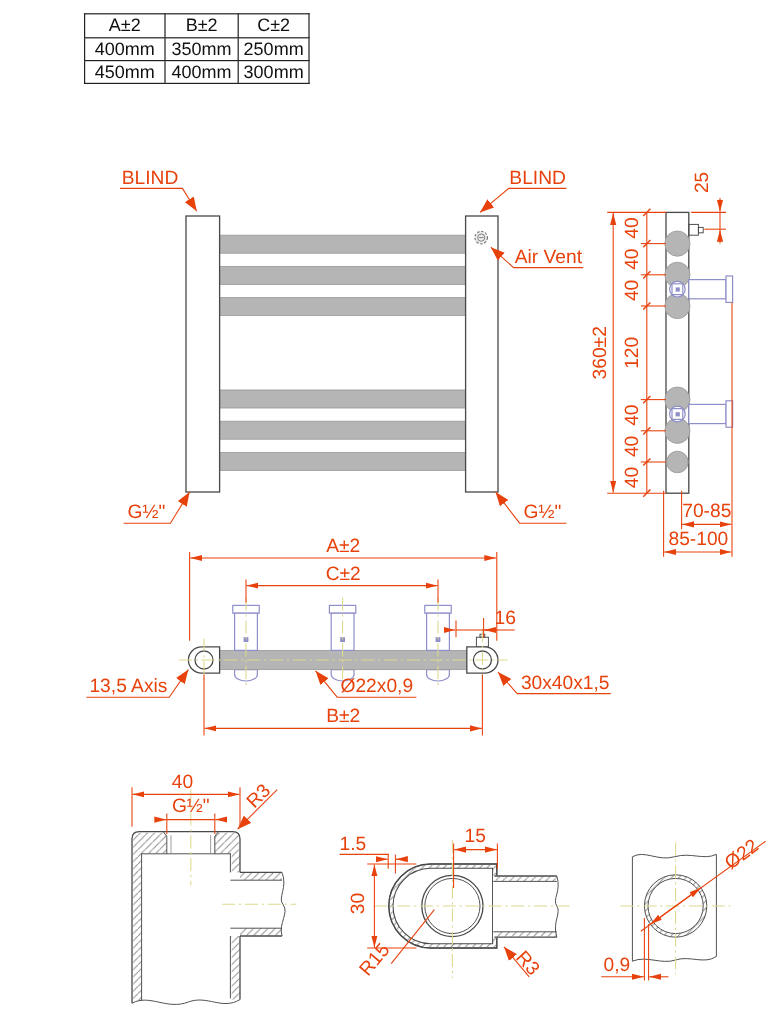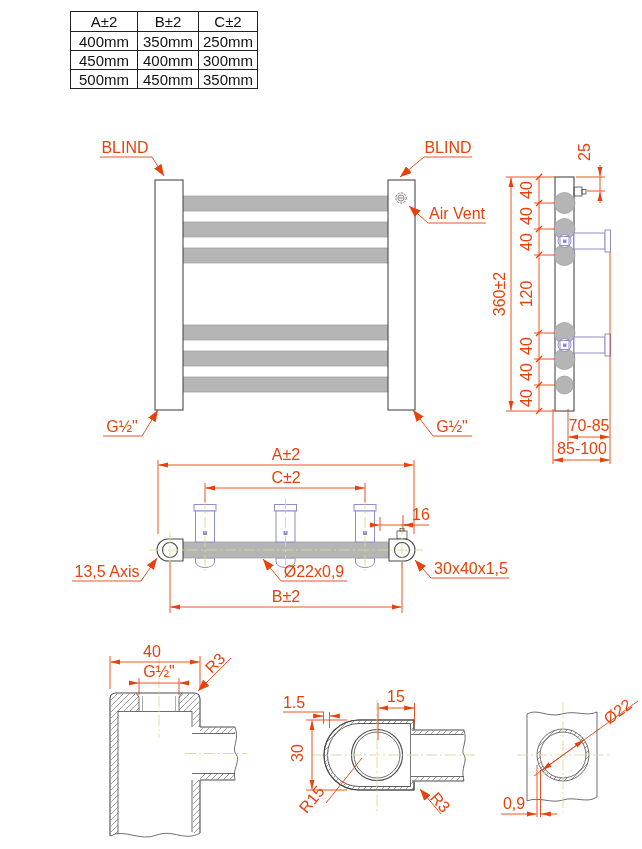--- a/index.html
+++ b/index.html
@@ -39,25 +39,20 @@
     <tr>
       <td>400mm</td>
       <td>350mm</td>
       <td>250mm</td>
     </tr>
     <tr>
       <td>450mm</td>
       <td>400mm</td>
       <td>300mm</td>
     </tr>
-    <tr>
-      <td>500mm</td>
-      <td>450mm</td>
-      <td>350mm</td>
-    </tr>
   </tbody>
     </table>
 
   <svg width="642" height="849" viewBox="0 0 642 849">
     <defs>
       <pattern id="hatch" patternUnits="userSpaceOnUse" width="6" height="6">
         <path d="M0,6 L6,0" stroke="#8a8a8a" stroke-width=".8"></path>
       </pattern>
       <marker id="dimArrow" viewBox="0 0 10 6" refX="10" refY="3" markerWidth="11" markerHeight="7" orient="auto-start-reverse">
         <path d="M10,3 L0,0.4 L0,5.6 Z" fill="#e8420c"></path>

